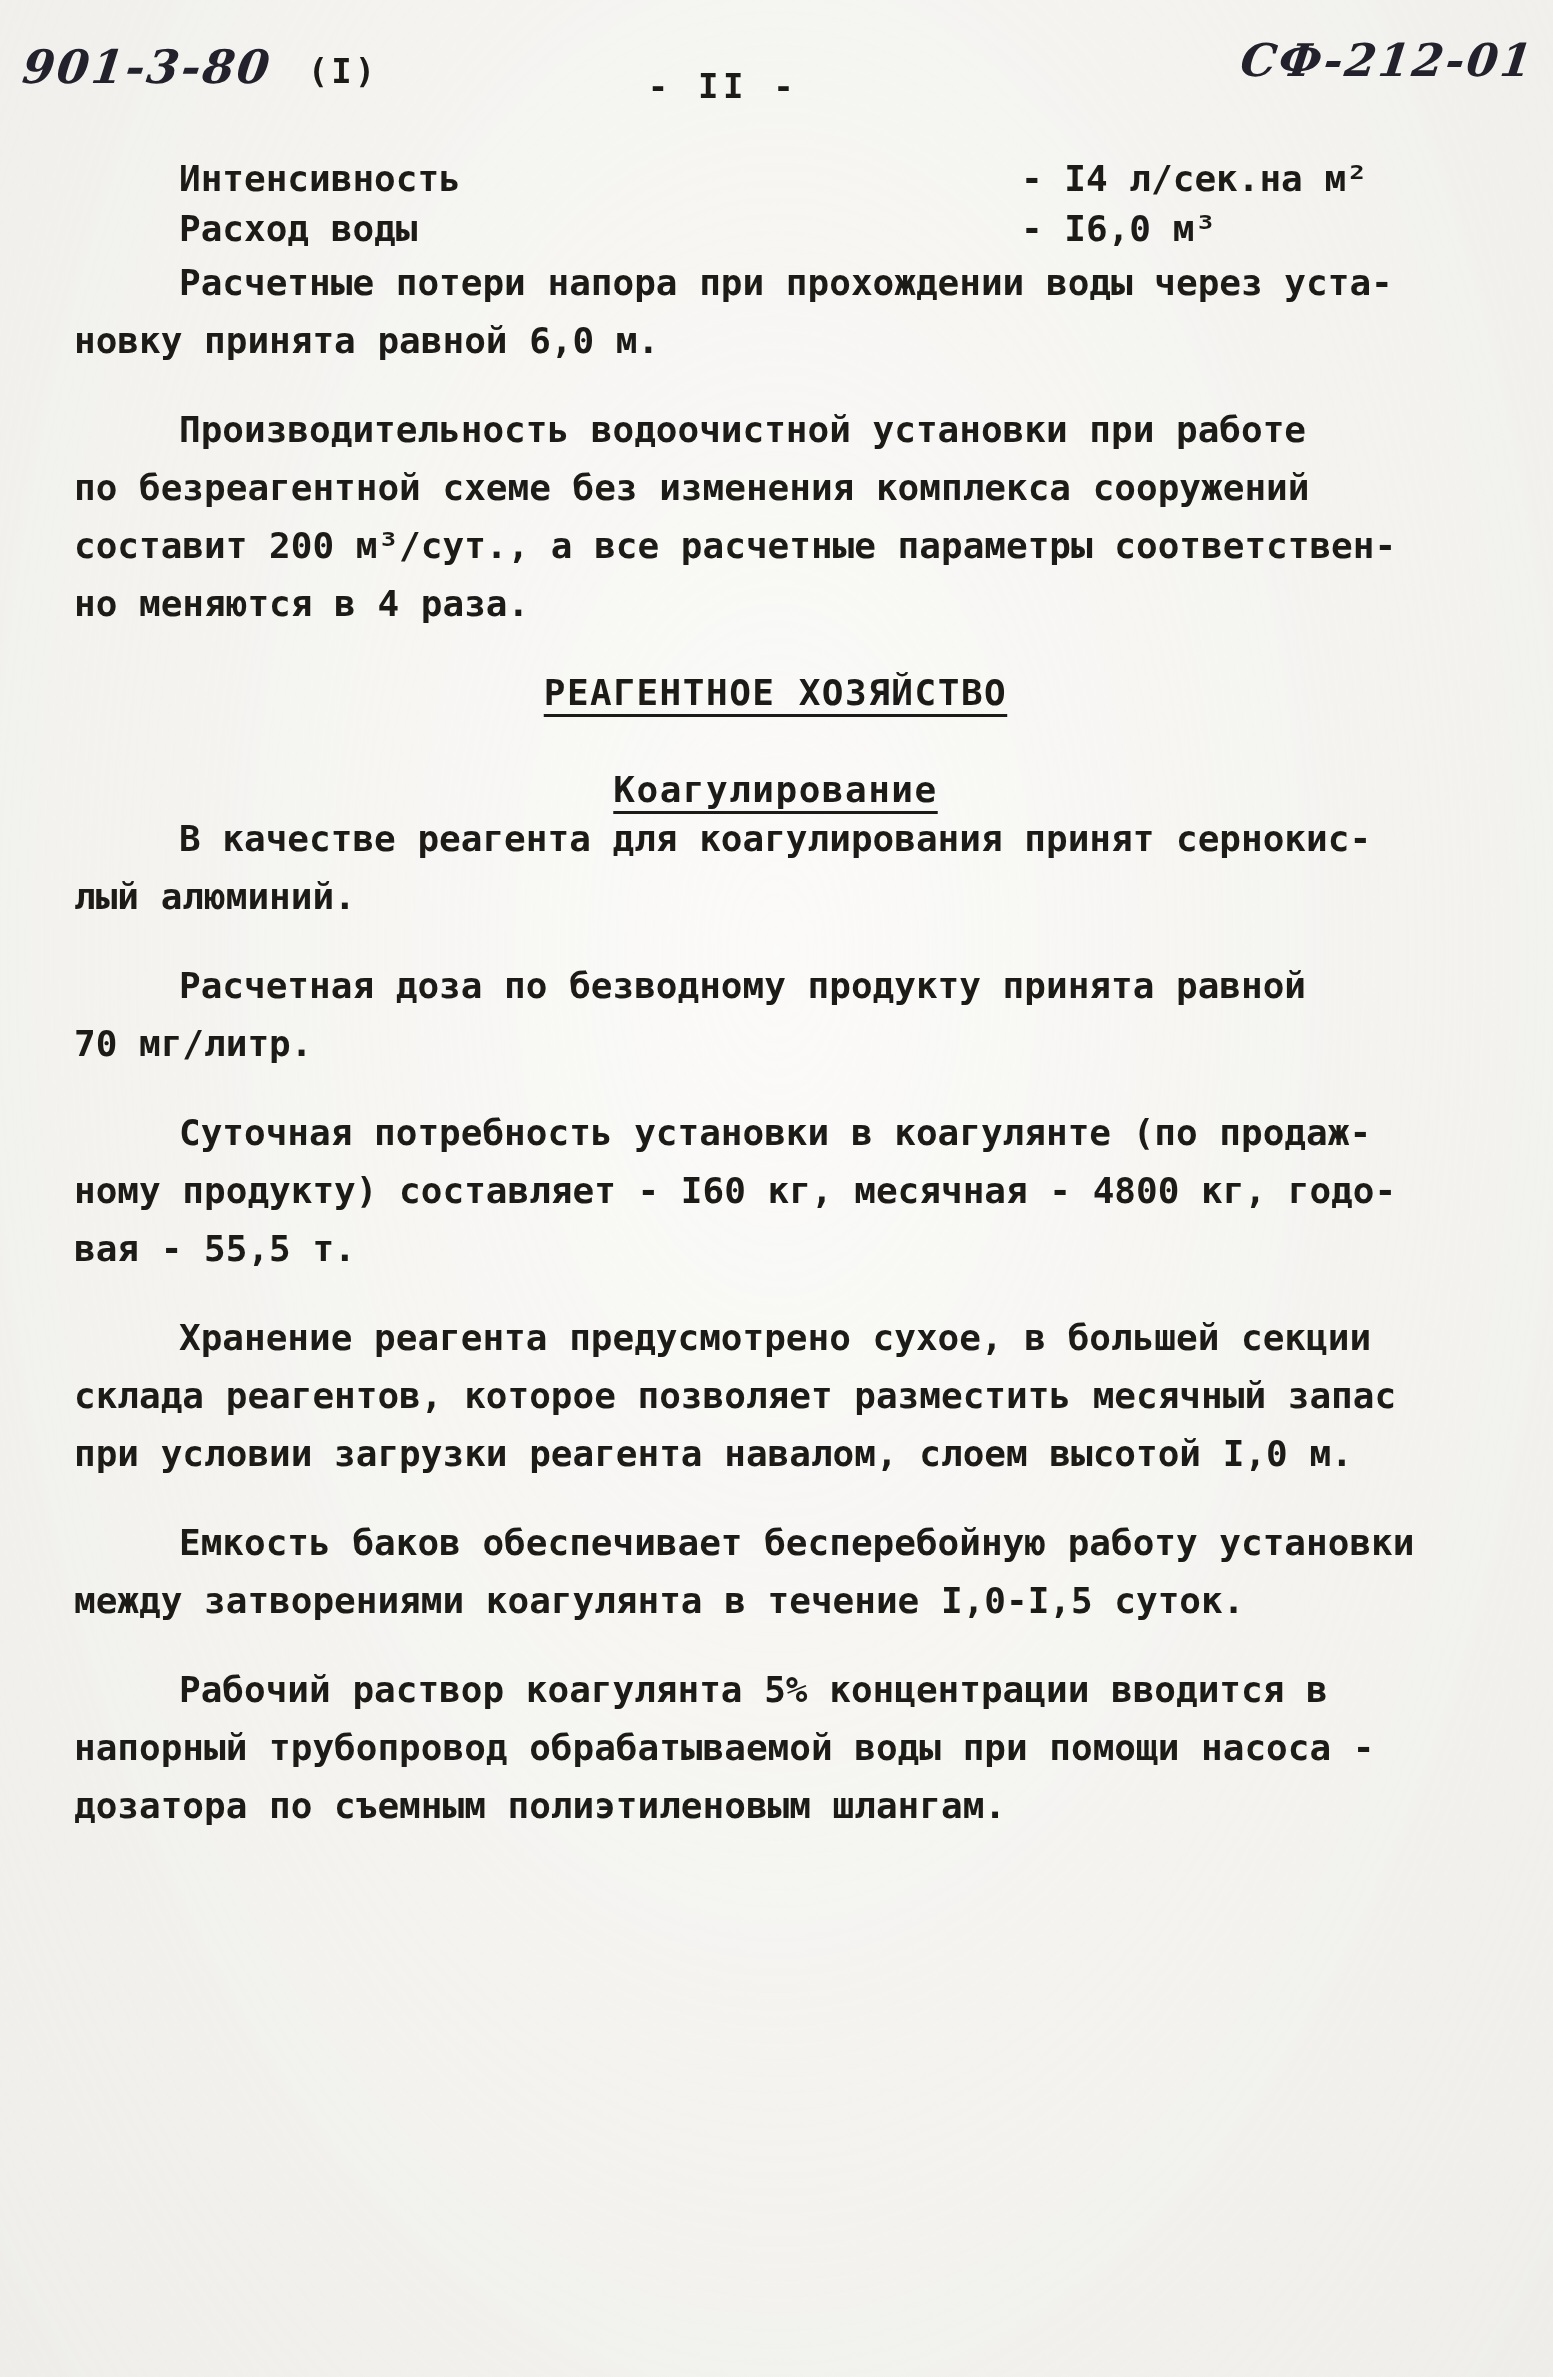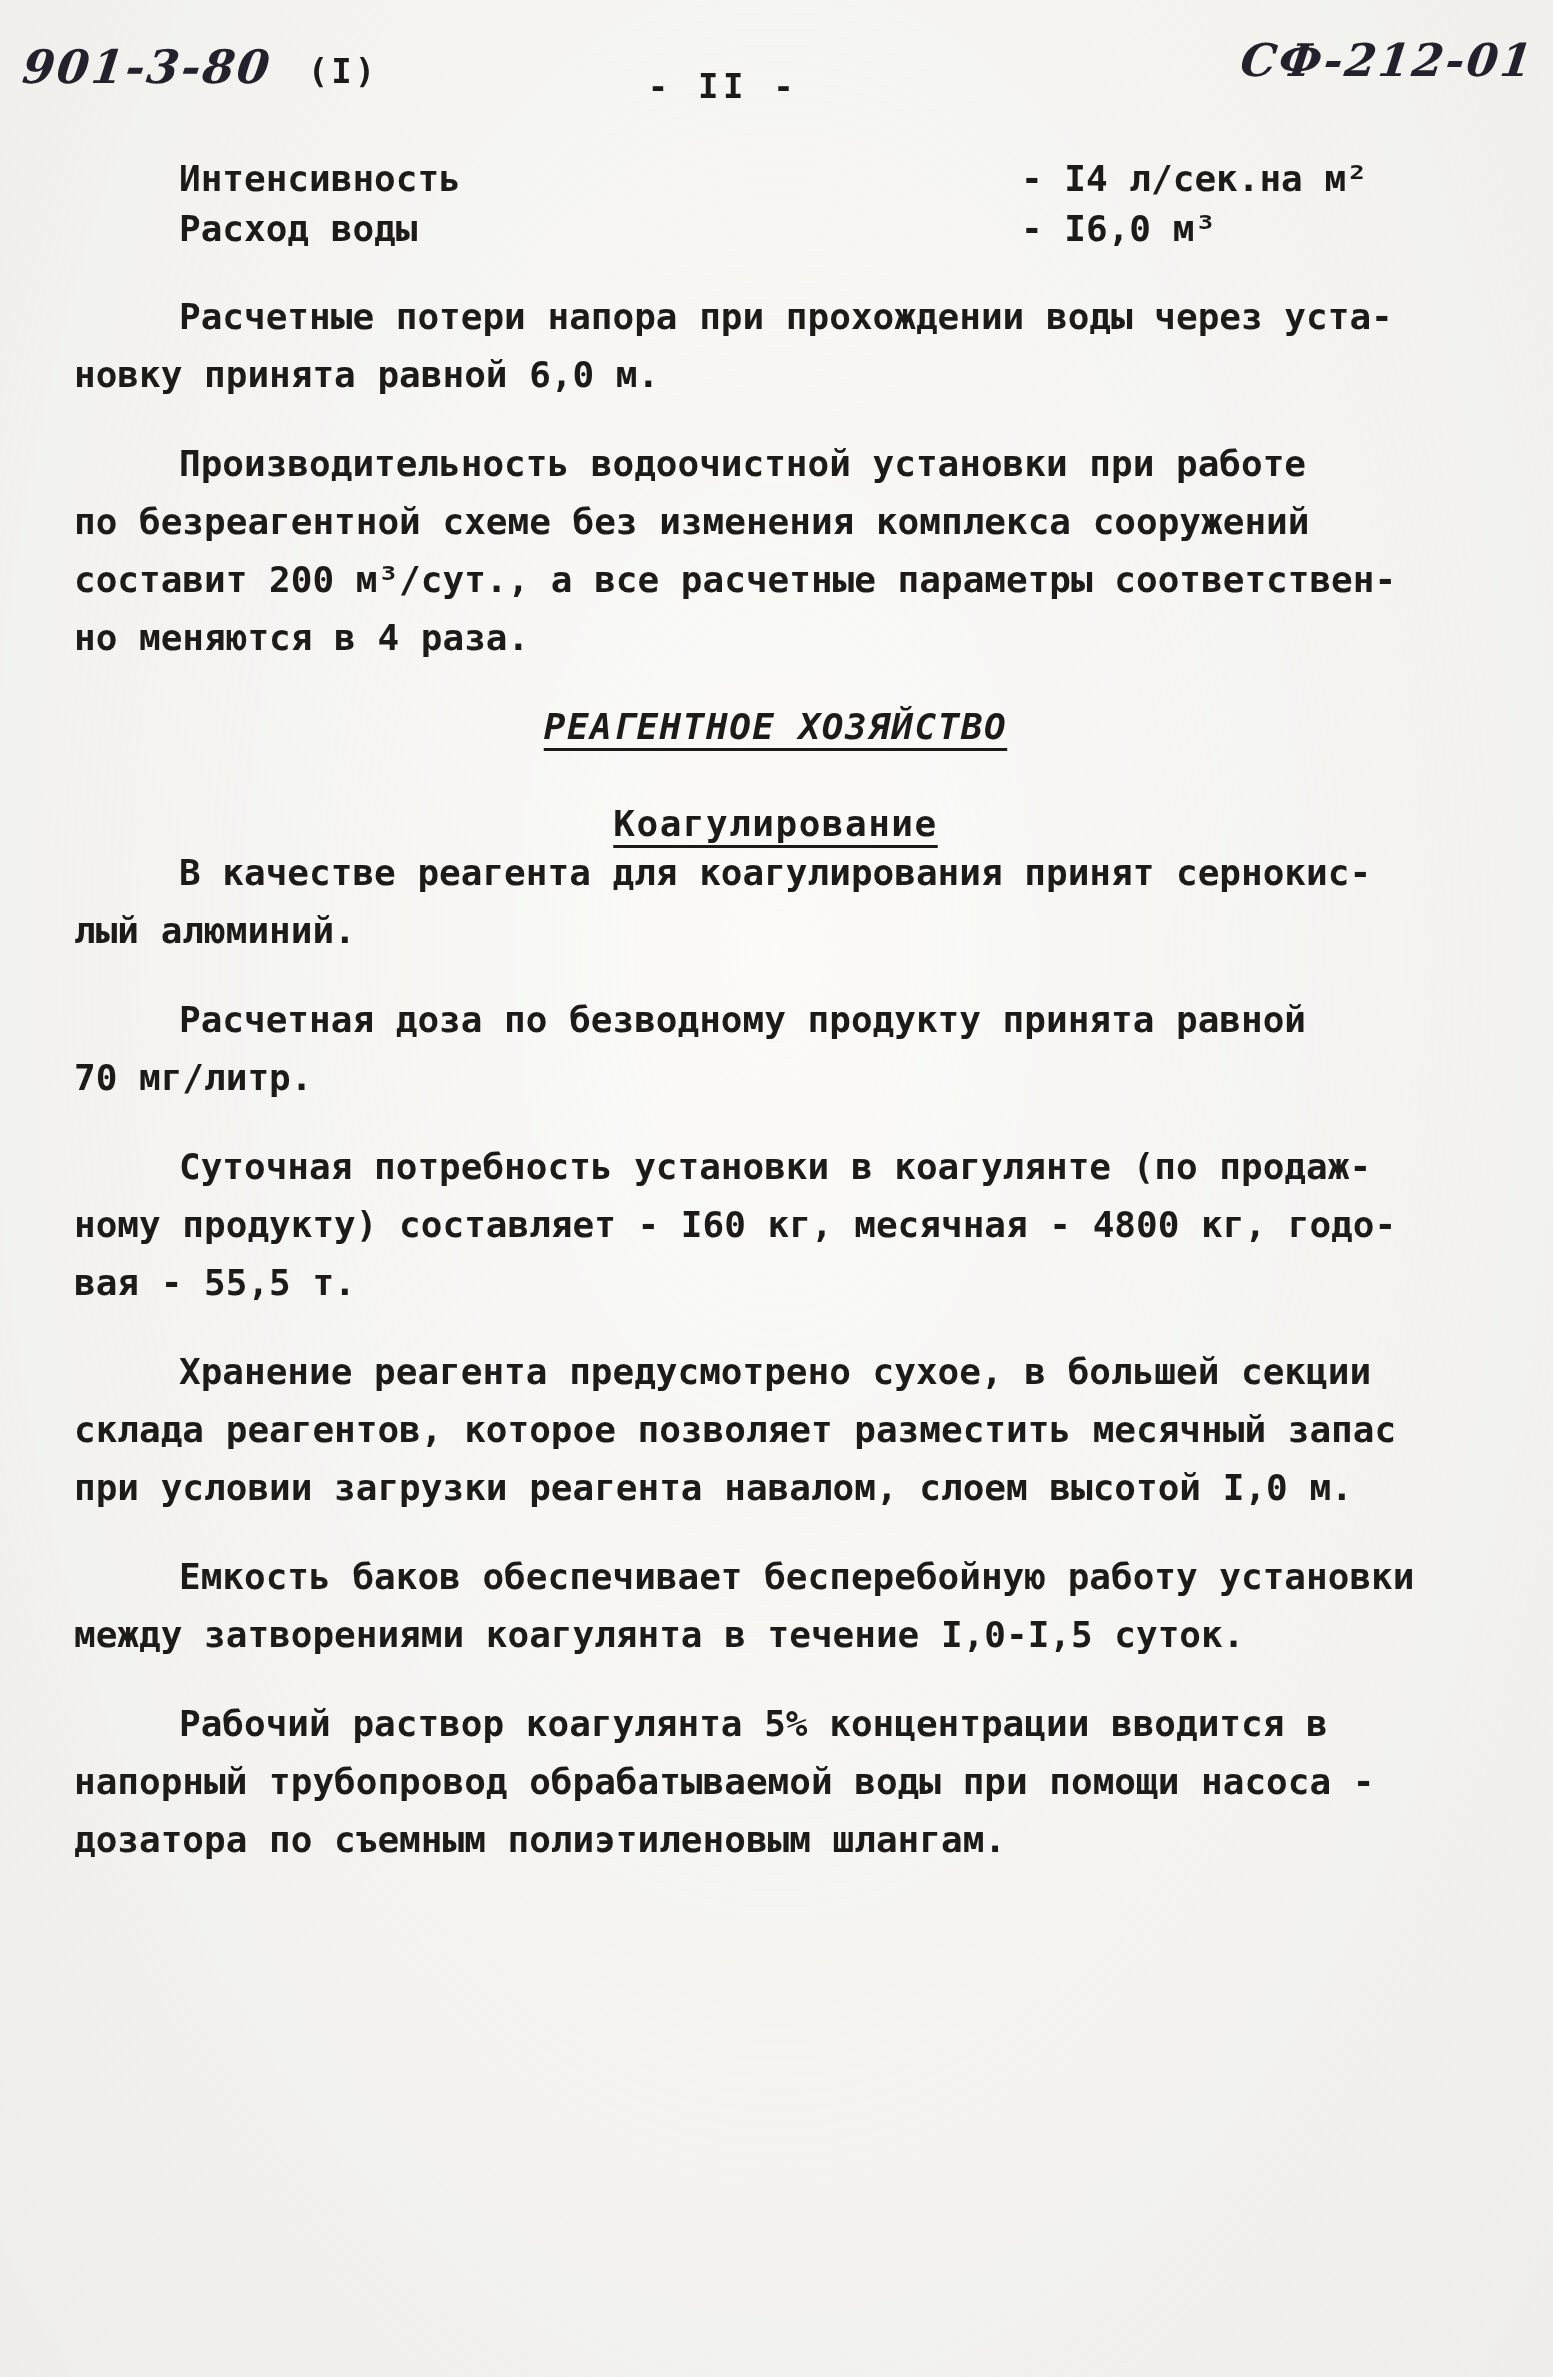--- a/index.html
+++ b/index.html
@@ -65,21 +65,20 @@
   .hdr-right{
     position:absolute;
     right:20px; top:7.7px;
     font-size:45px;
   }
   
   main{
     padding:43px 77px 0 74px;
   }
   .spec-block{
-    margin-bottom:34px;
   }
   .spec-row{
     position:relative;
     line-height:50px;
     font-size:36px;
     font-weight:600;
   }
   .spec-label{
     margin-left:105px;
     white-space:nowrap;
@@ -100,21 +99,21 @@
   }
   .heading{
     text-align:center;
     font-size:36px;
     font-weight:700;
     letter-spacing:1.5px;
     text-decoration:underline;
     text-underline-offset:9.3px;
     margin:48px 0 0 0;
   }
-  .heading.main{margin-top:39px;margin-bottom:0;font-style:italic;}
+  .heading.main{margin-top:39px;margin-bottom:0;}
   .heading.sub{margin-top:56px;}
 </style>
 </head>
 <body>
 
 <div class="page">
 
   <header class="page-header">
     <div class="hdr-left">
       <span class="handwritten">901-3-80</span>

